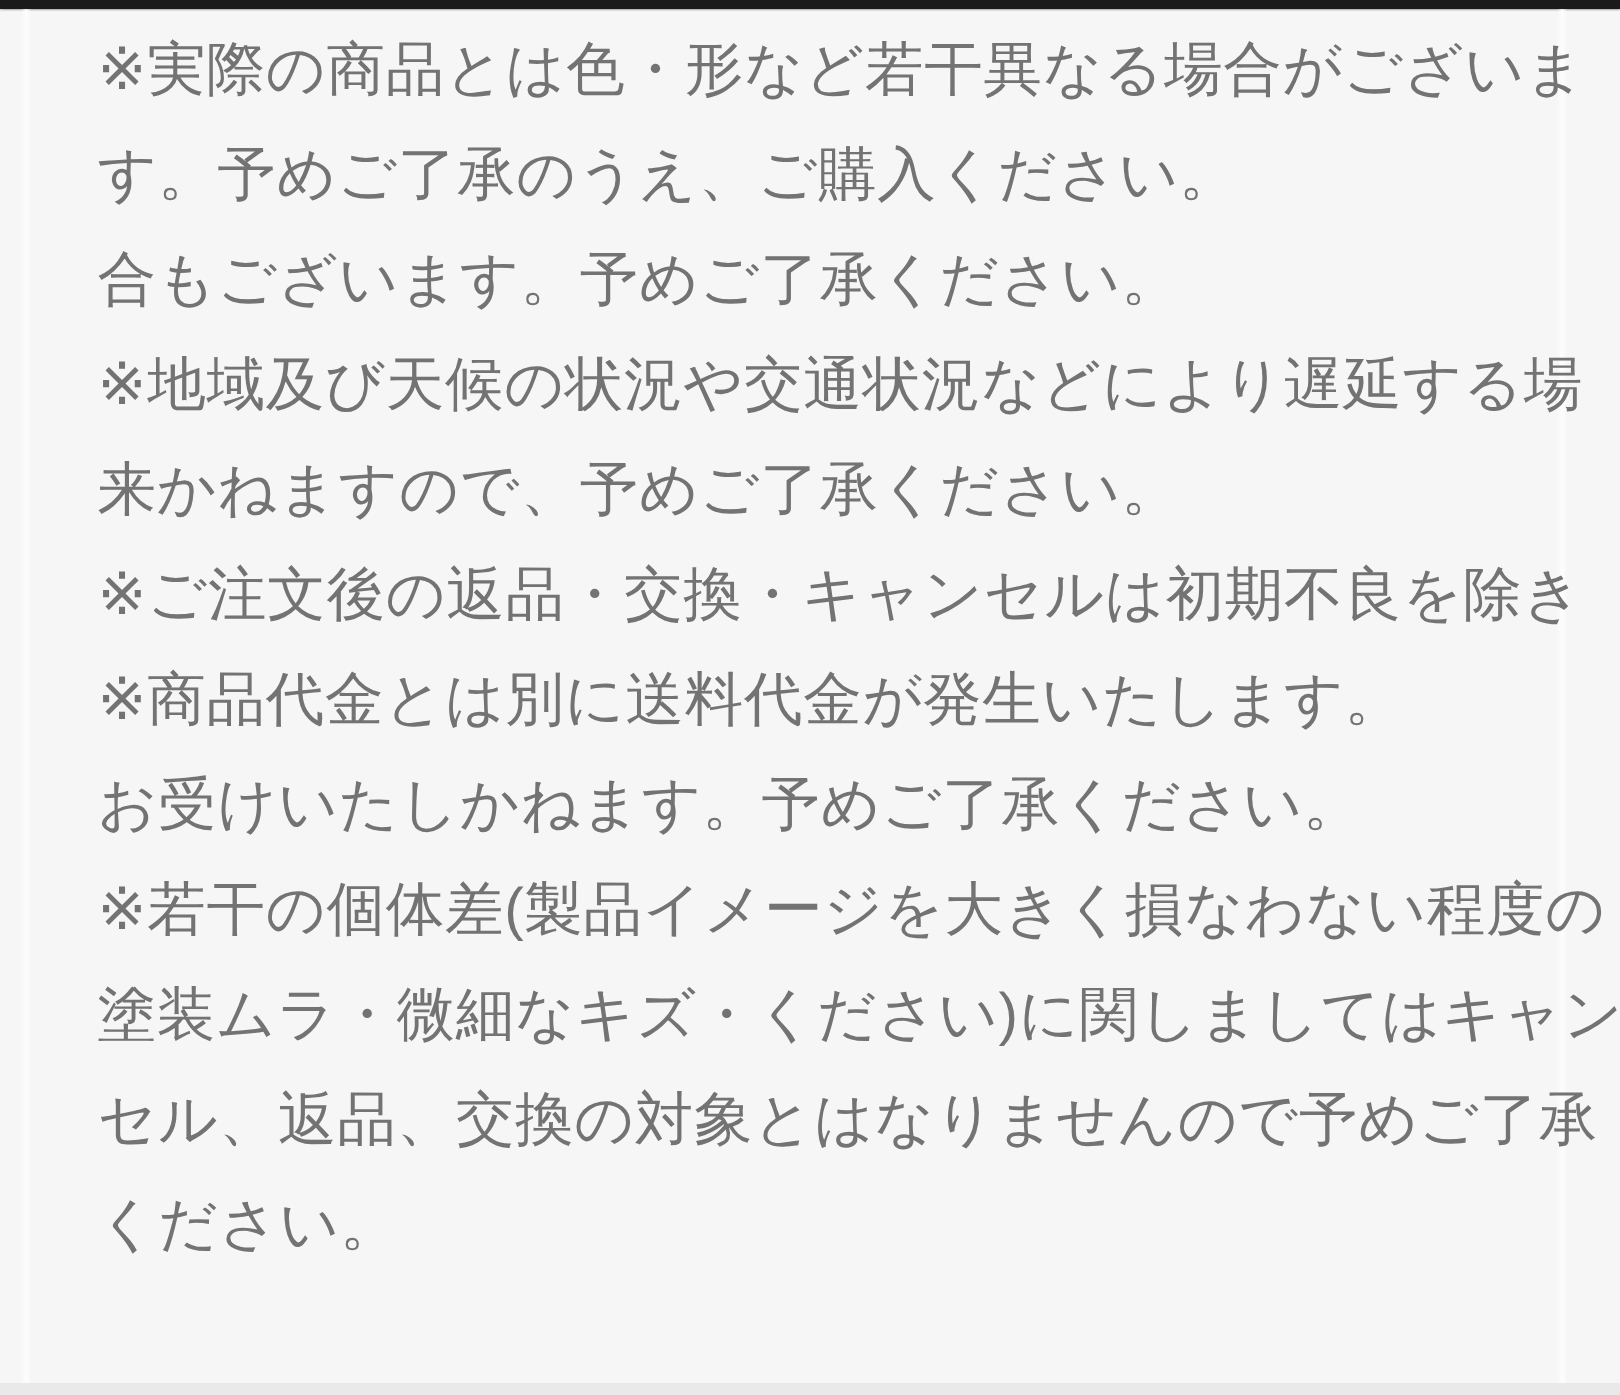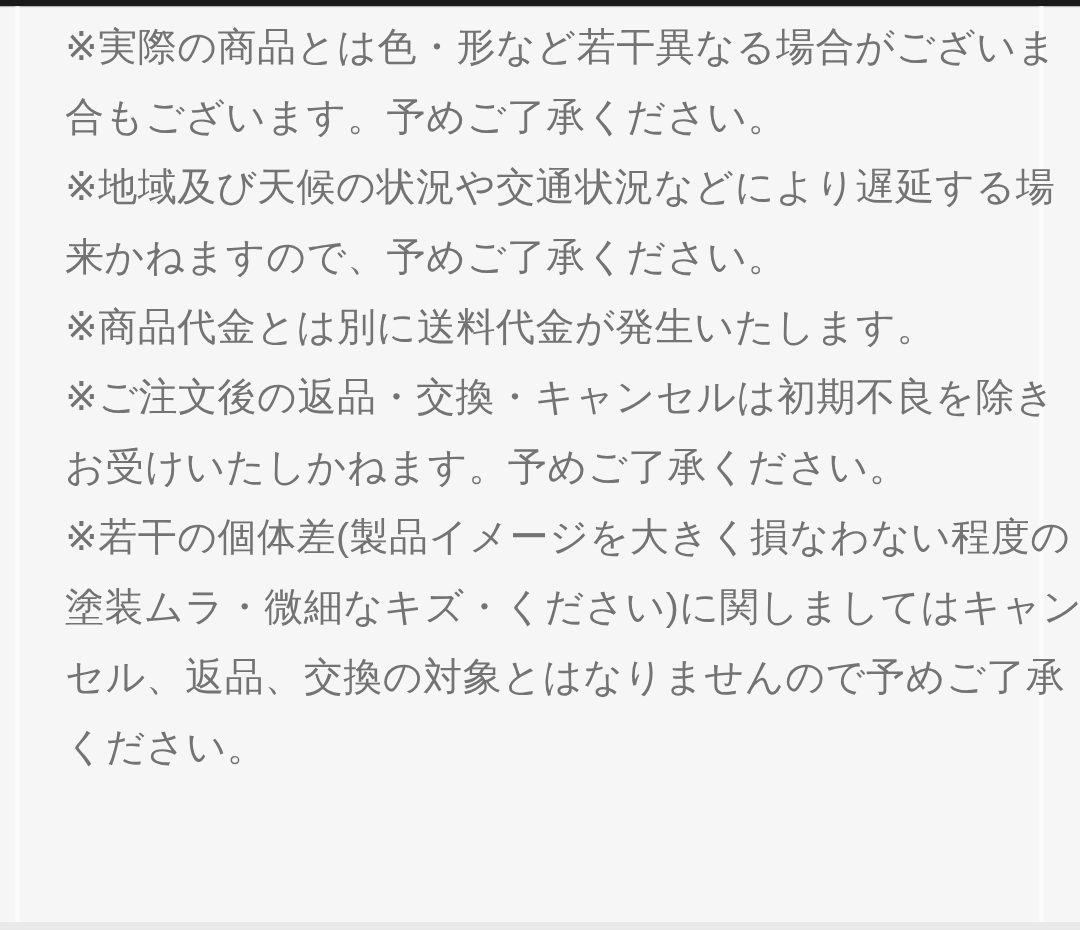--- a/index.html
+++ b/index.html
@@ -74,25 +74,26 @@
 
 <div class="stage">
 
   <div class="top-bar"></div>
 
   <div class="seam seam-left"></div>
   <div class="seam seam-right"></div>
 
   <div class="notice">
     <div class="notice-line">※実際の商品とは色・形など若干異なる場合がございま</div>
+    <div class="notice-line">す。予めご了承のうえ、ご購入ください。</div>
     <div class="notice-line">合もございます。予めご了承ください。</div>
     <div class="notice-line">※地域及び天候の状況や交通状況などにより遅延する場</div>
     <div class="notice-line">来かねますので、予めご了承ください。</div>
+    <div class="notice-line">※ご注文後の返品・交換・キャンセルは初期不良を除き</div>
     <div class="notice-line">※商品代金とは別に送料代金が発生いたします。</div>
-    <div class="notice-line">※ご注文後の返品・交換・キャンセルは初期不良を除き</div>
     <div class="notice-line">お受けいたしかねます。予めご了承ください。</div>
     <div class="notice-line">※若干の個体差(製品イメージを大きく損なわない程度の</div>
     <div class="notice-line">塗装ムラ・微細なキズ・ください)に関しましてはキャン</div>
     <div class="notice-line">セル、返品、交換の対象とはなりませんので予めご了承</div>
     <div class="notice-line">ください。</div>
   </div>
 
   <div class="bottom-bar"></div>
 
 </div>

